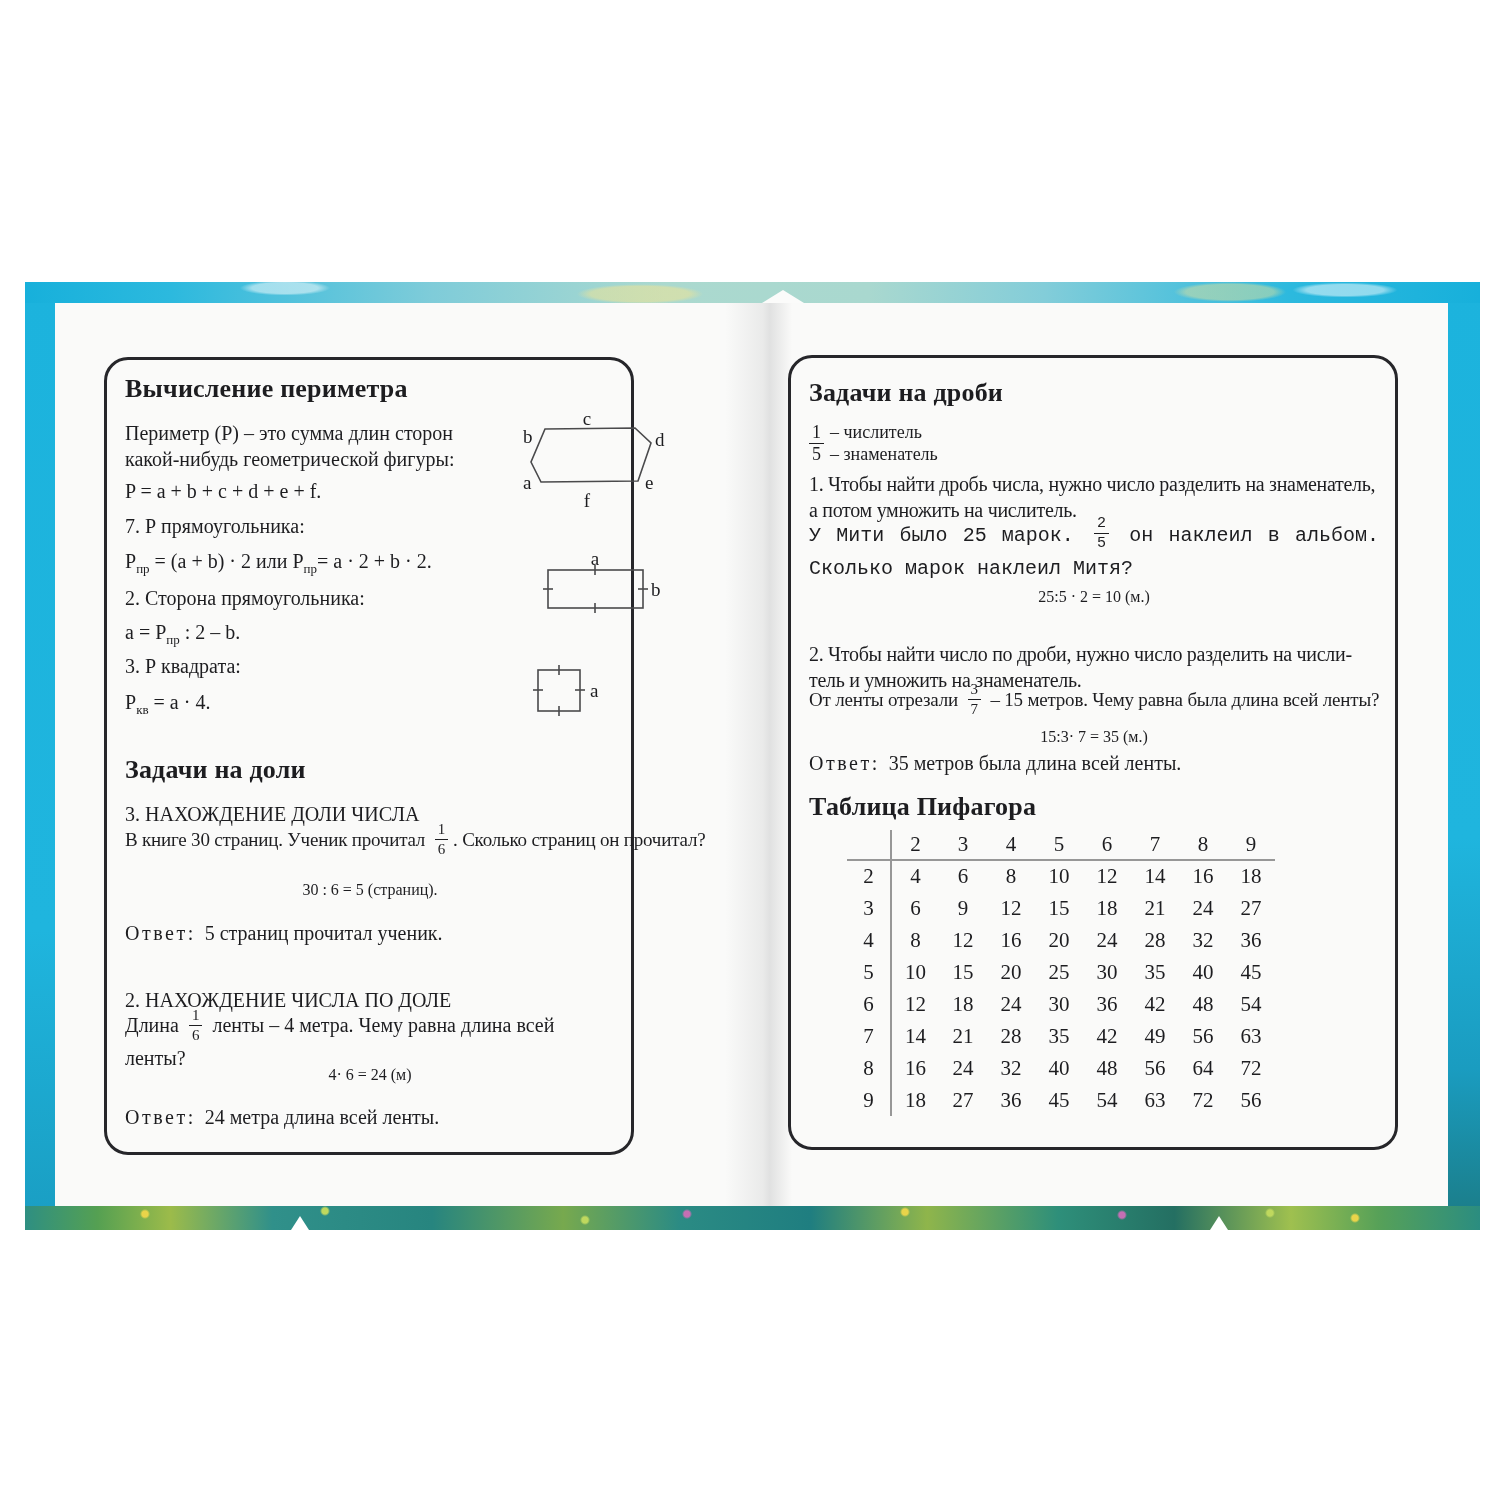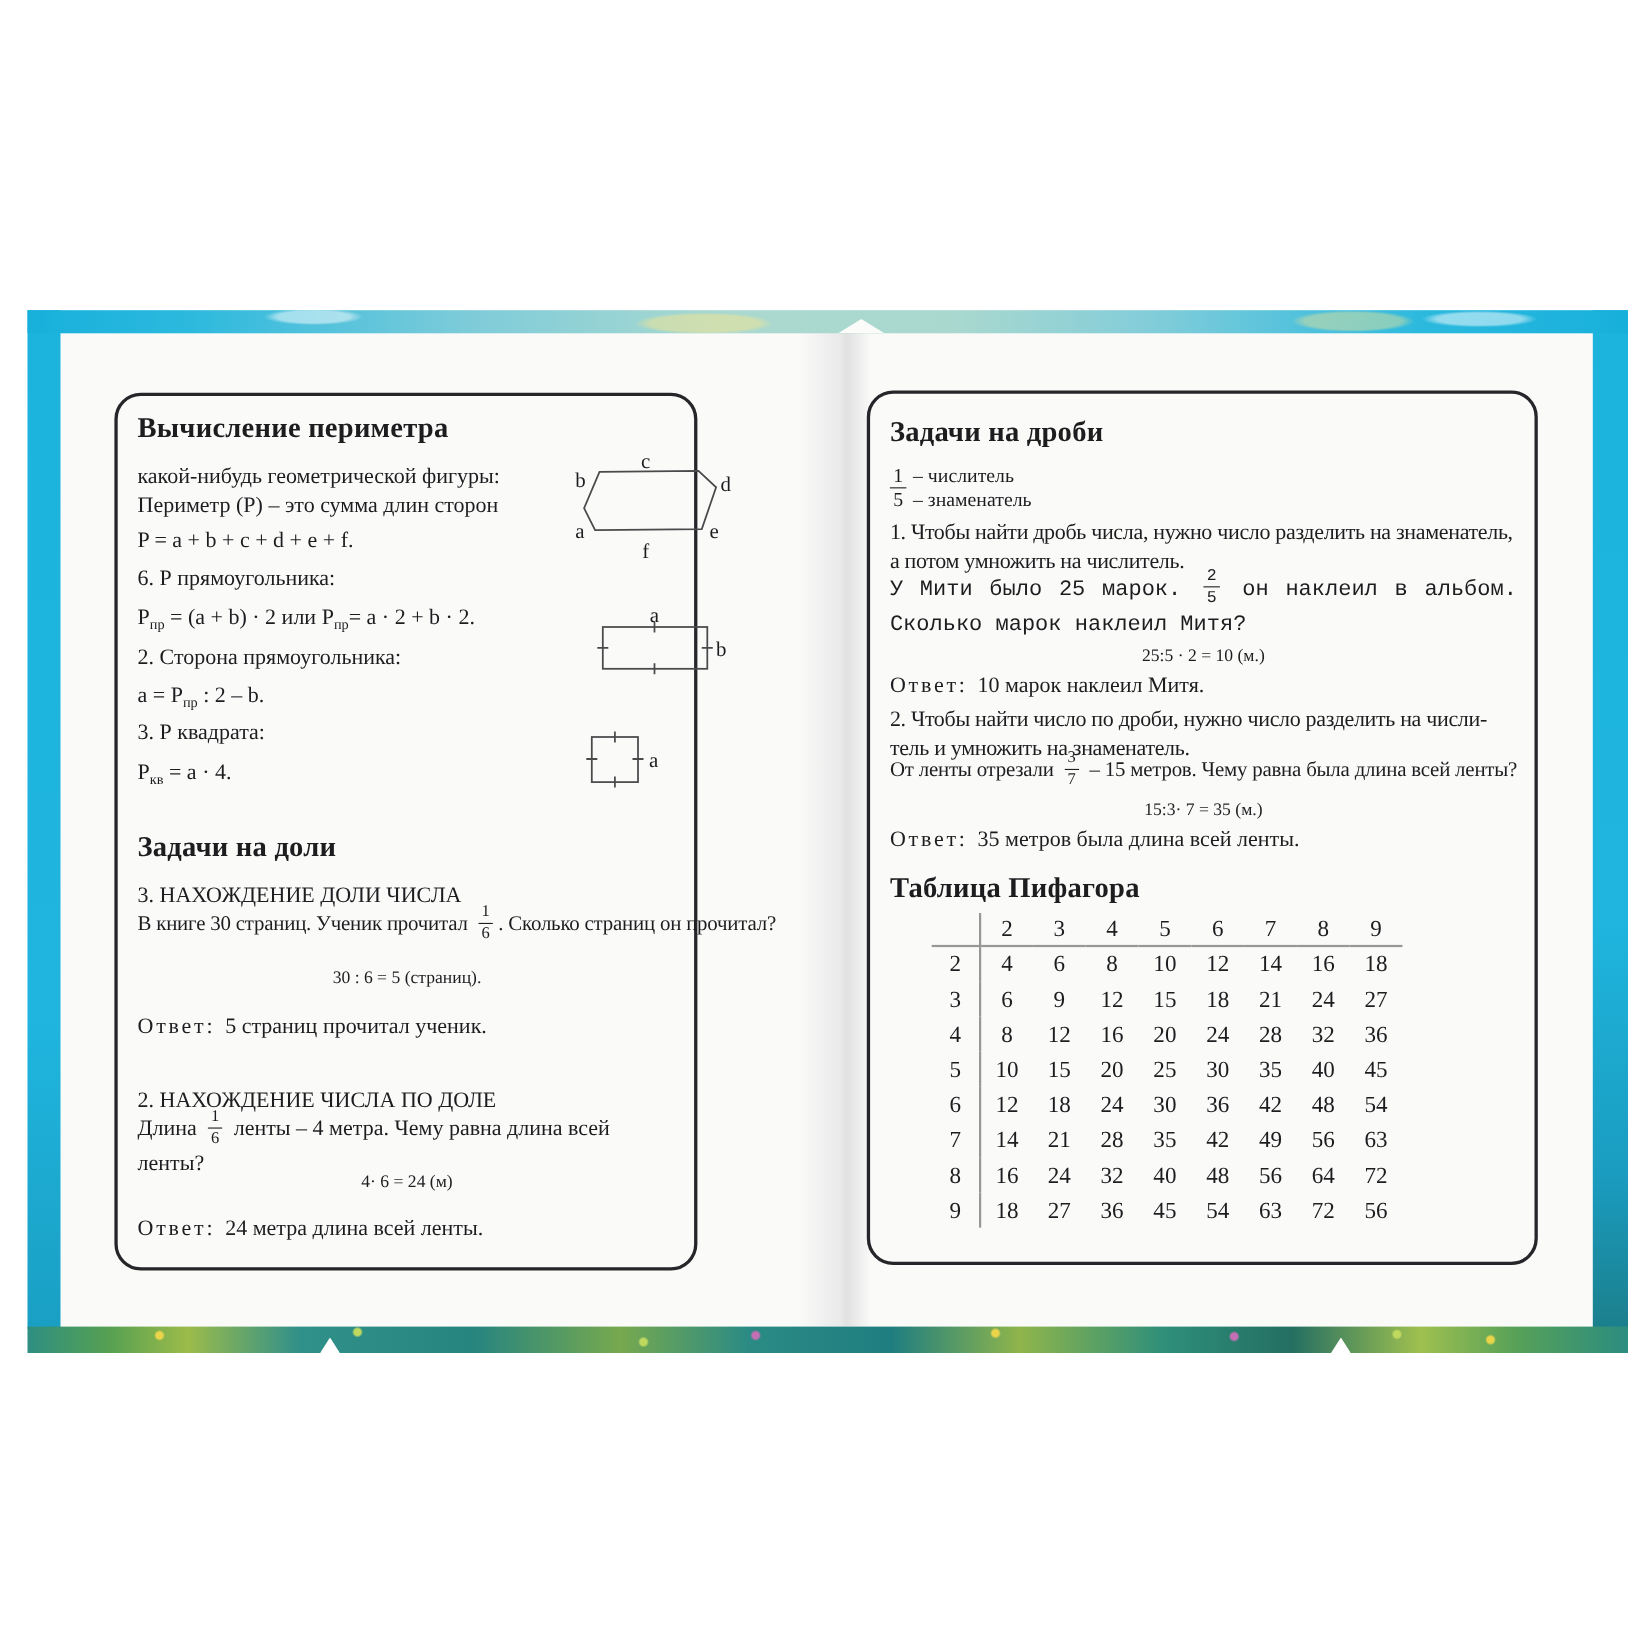--- a/index.html
+++ b/index.html
@@ -97,26 +97,26 @@
     <div class="fold-notch"></div>
     <div class="meadow">
       <div class="notch n-left"></div>
       <div class="notch n-right"></div>
     </div>
 
     <section class="page-box lbox">
       <h2 class="line sec-title" style="top:12px">Вычисление периметра</h2>
 
       <div class="line" style="top:60px; width:380px">
+        <div>Периметр (Р) – это сумма длин сторон</div>
         <div>какой-нибудь геометрической фигуры:</div>
-        <div>Периметр (Р) – это сумма длин сторон</div>
       </div>
 
       <div class="line" style="top:118px">P = a + b + c + d + e + f.</div>
-      <div class="line" style="top:153px">6. Р прямоугольника:</div>
+      <div class="line" style="top:153px">7. Р прямоугольника:</div>
 
       <div class="line" style="top:188px"><span>Р</span><sub>пр</sub><span> = (a + b) · 2 или Р</span><sub>пр</sub><span>= a · 2 + b · 2.</span></div>
 
       <div class="line" style="top:225px">2. Сторона прямоугольника:</div>
 
       <div class="line" style="top:259px"><span>a = Р</span><sub>пр</sub><span> : 2 – b.</span></div>
 
       <div class="line" style="top:293px">3. Р квадрата:</div>
 
       <div class="line" style="top:329px"><span>Р</span><sub>кв</sub><span> = a · 4.</span></div>
@@ -190,21 +190,20 @@
 
       <div class="line tight" style="top:113px">
         <div>1. Чтобы найти дробь числа, нужно число разделить на знаменатель,</div>
         <div>а потом умножить на числитель.</div>
       </div>
 
       <div class="line just" style="top:160px"><span>У Мити было 25 марок.</span> <span class="frac"><span class="fn">2</span><span class="fd">5</span></span> <span>он наклеил в альбом. Сколько марок наклеил Митя?</span></div>
 
       <div class="line eq" style="top:228px">25:5 · 2 = 10 (м.)</div>
 
-      <div class="line ans" style="top:252px"><span class="ans-label">Ответ:</span><span>10 марок наклеил Митя.</span></div>
 
       <div class="line tight" style="top:283px">
         <div>2. Чтобы найти число по дроби, нужно число разделить на числи-</div>
         <div>тель и умножить на знаменатель.</div>
       </div>
 
       <div class="line nowrap" style="top:326px"><span>От ленты отрезали</span> <span class="frac"><span class="fn">3</span><span class="fd">7</span></span> <span>– 15 метров. Чему равна была длина всей ленты?</span></div>
 
       <div class="line eq" style="top:368px">15:3· 7 = 35 (м.)</div>
 

